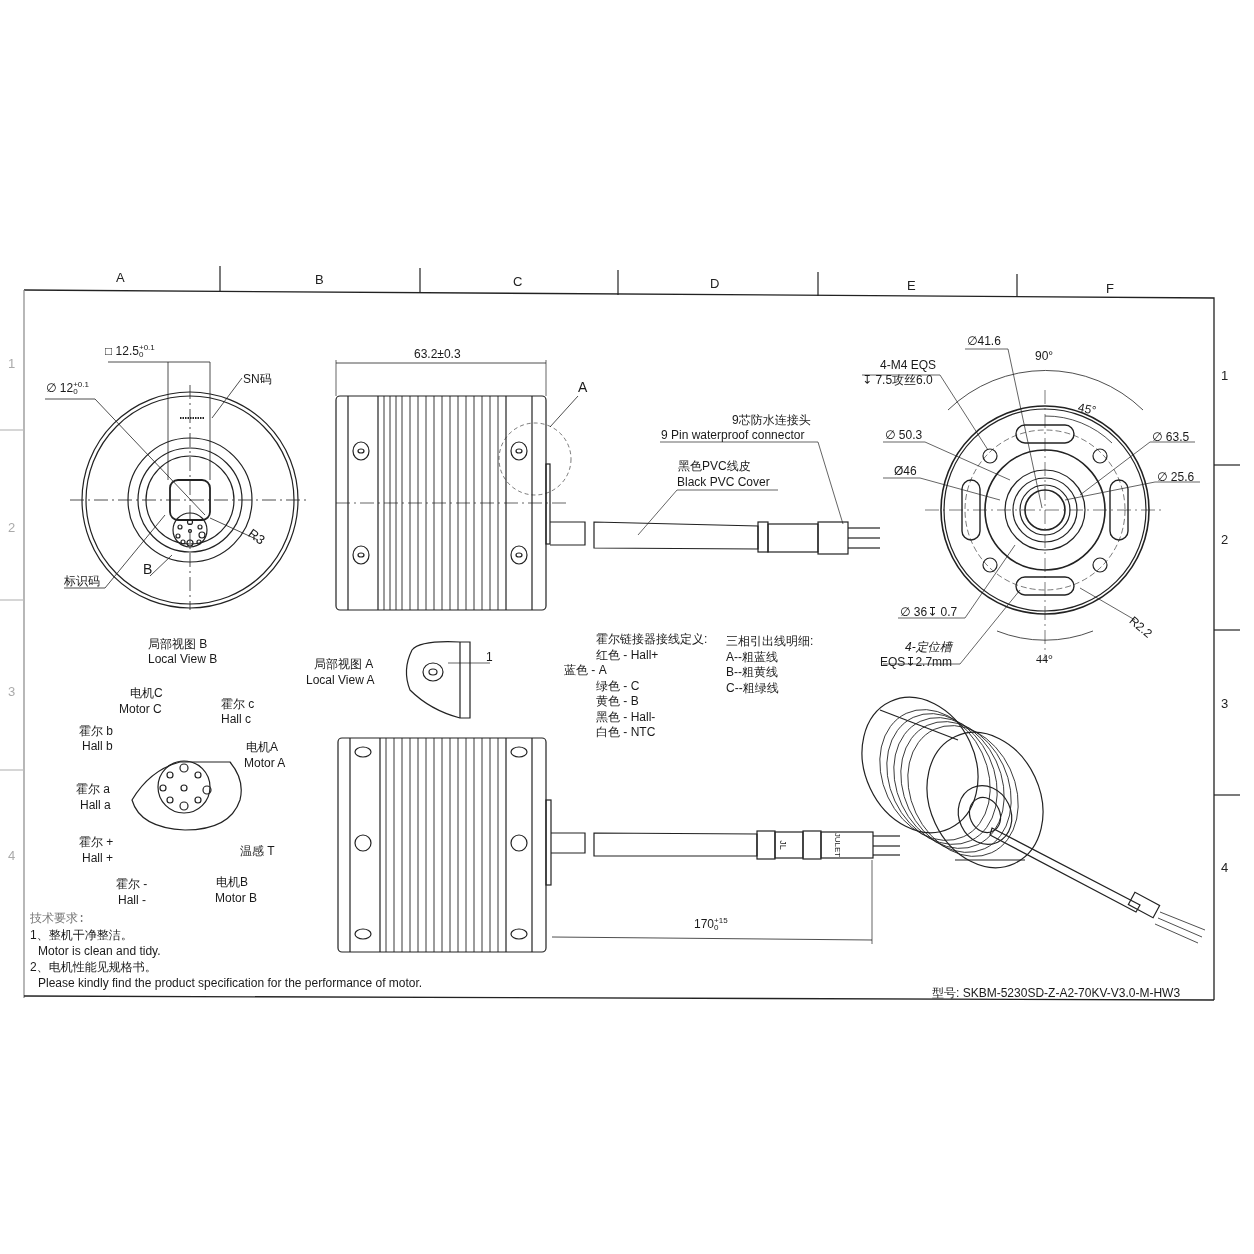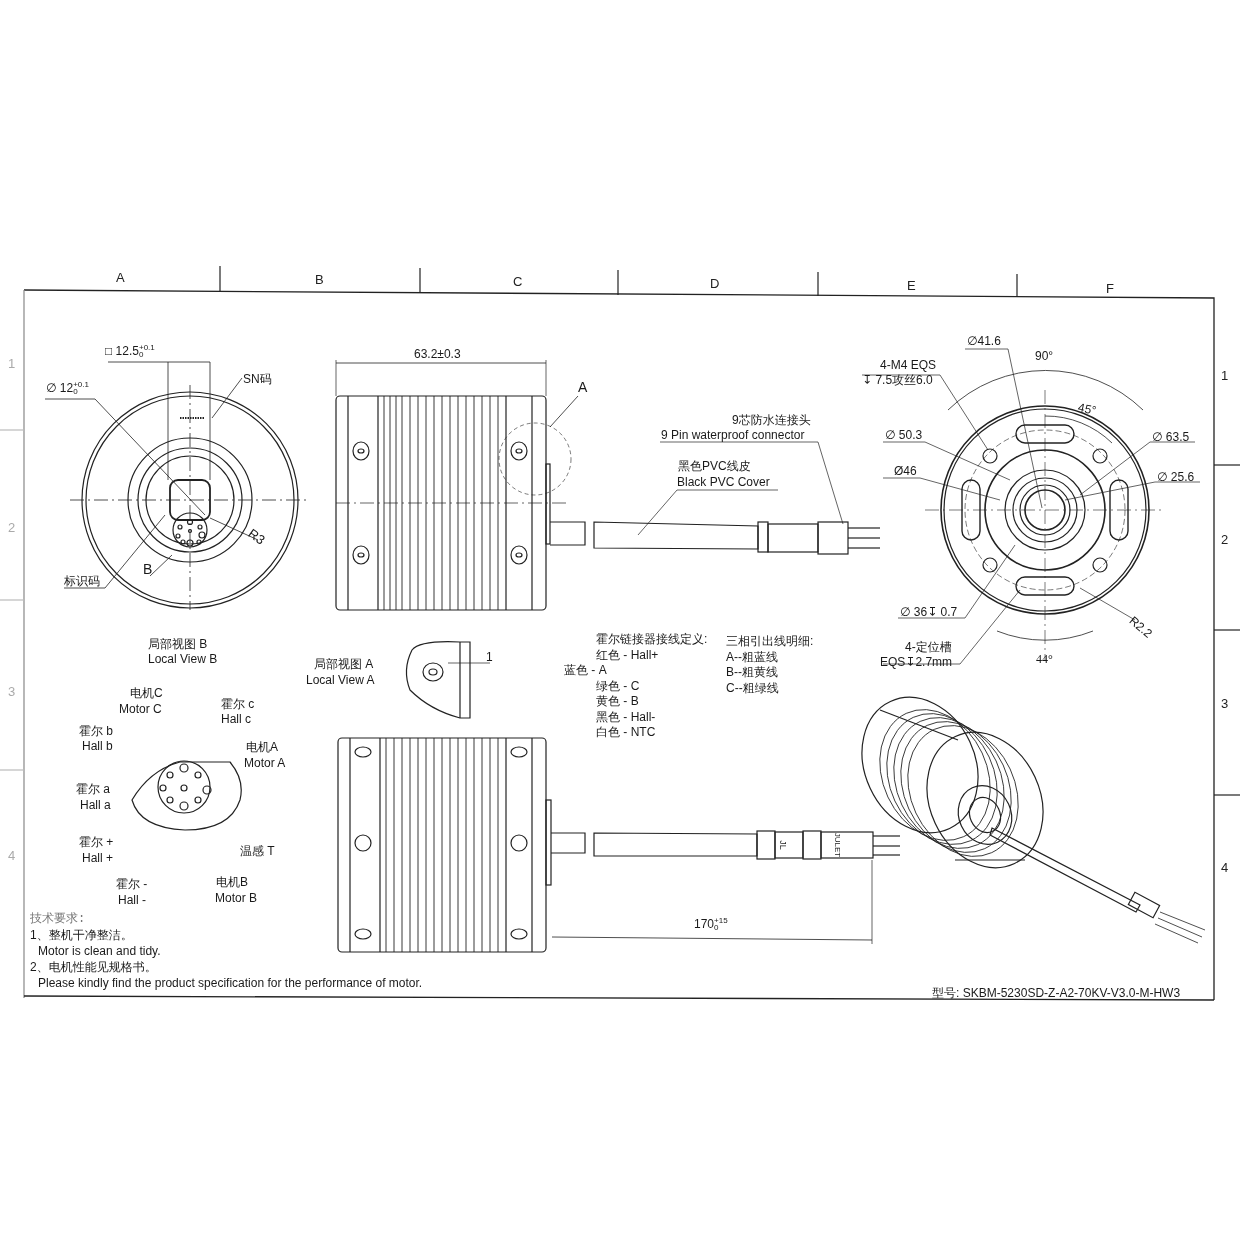--- a/index.html
+++ b/index.html
@@ -294,21 +294,21 @@
 <div class="t" style="left:1035px;top:349px;">90°</div>
 <div class="t" style="left:880px;top:358px;">4-M4 EQS</div>
 <div class="t" style="left:862px;top:373px;"><span>↧</span> <span>7.5攻丝6.0</span></div>
 <div class="t" style="left:1078px;top:402px;transform:rotate(12deg);">45°</div>
 <div class="t" style="left:885px;top:428px;"><span>∅</span> <span>50.3</span></div>
 <div class="t" style="left:1152px;top:430px;"><span>∅</span> <span>63.5</span></div>
 <div class="t" style="left:883px;top:464px;margin-left:11px;">Ø46</div>
 <div class="t" style="left:1157px;top:470px;"><span>∅</span> <span>25.6</span></div>
 <div class="t" style="left:900px;top:605px;"><span>∅</span> <span>36</span><span>↧</span> <span>0.7</span></div>
 <div class="t" style="left:1128px;top:620px;transform:rotate(40deg);">R2.2</div>
-<div class="t" style="left:905px;top:640px;">4-定位槽</div>
+<div class="t" style="left:905px;top:640px;font-style:italic;">4-定位槽</div>
 <div class="t" style="left:880px;top:655px;"><span>EQS</span><span>↧</span><span>2.7mm</span></div>
 <div class="t" style="left:1036px;top:652px;font-family:Liberation Serif, serif;">44°</div>
 
 <div class="t c" style="left:148px;top:637px;">局部视图 B</div>
 <div class="t c" style="left:148px;top:652px;">Local View B</div>
 
 <div class="t" style="left:130px;top:686px;">电机C</div>
 <div class="t" style="left:119px;top:702px;">Motor C</div>
 <div class="t" style="left:221px;top:697px;">霍尔 c</div>
 <div class="t" style="left:221px;top:712px;">Hall c</div>

